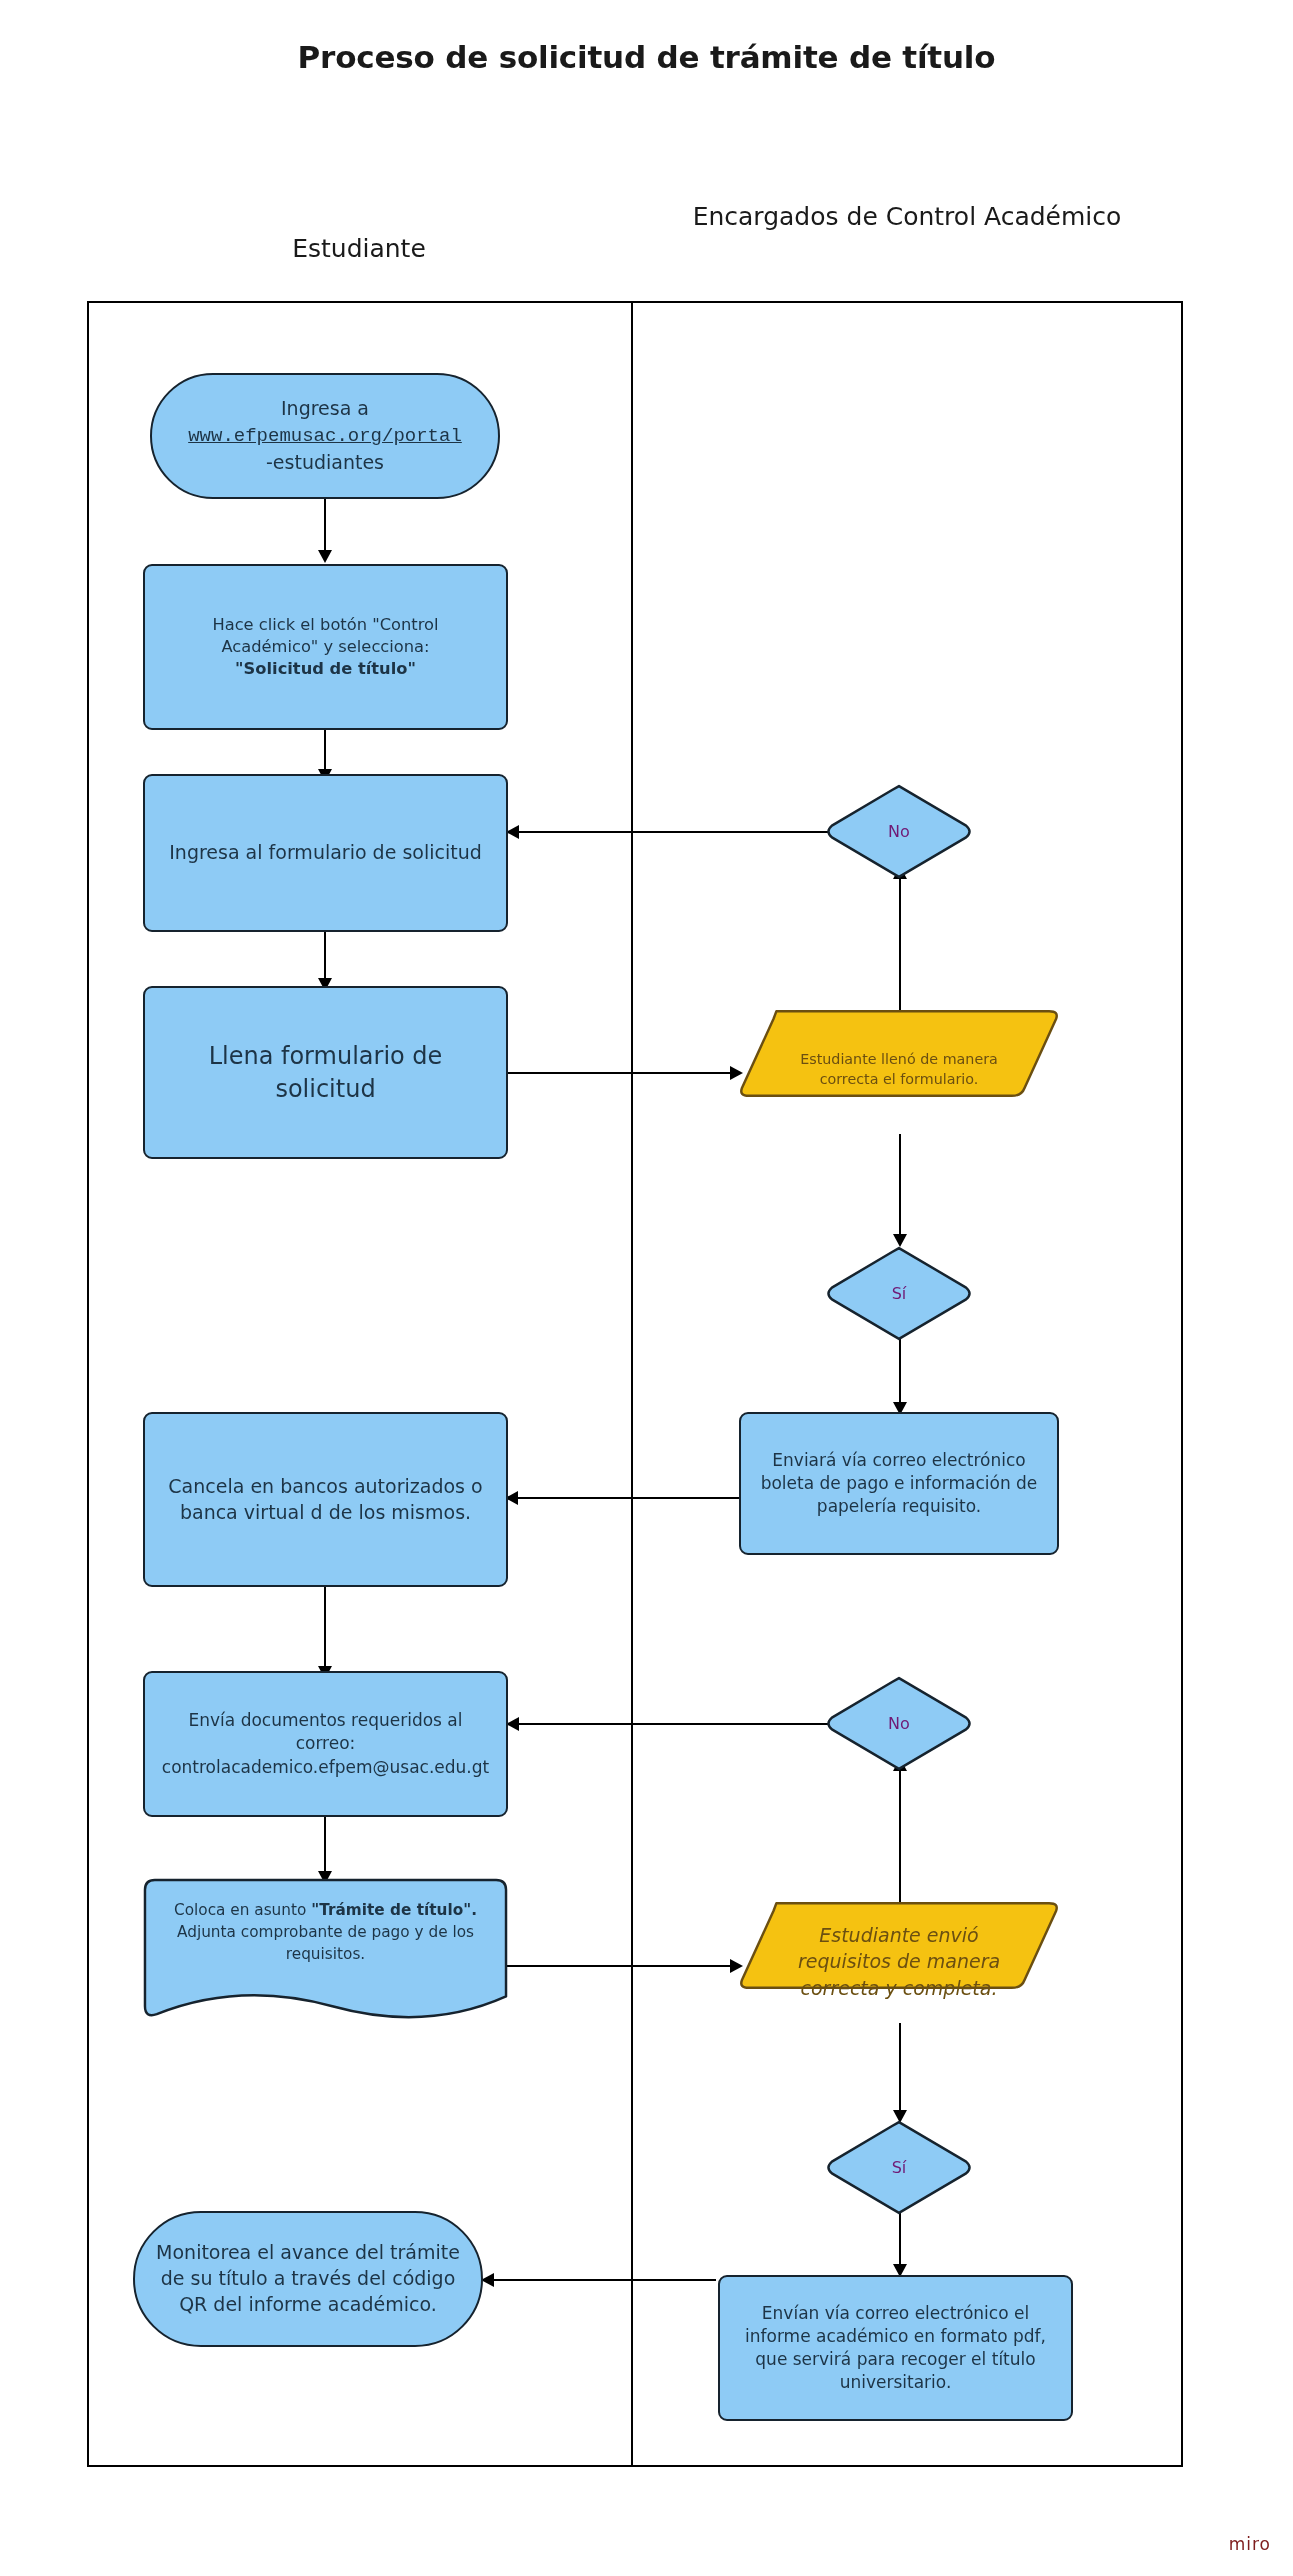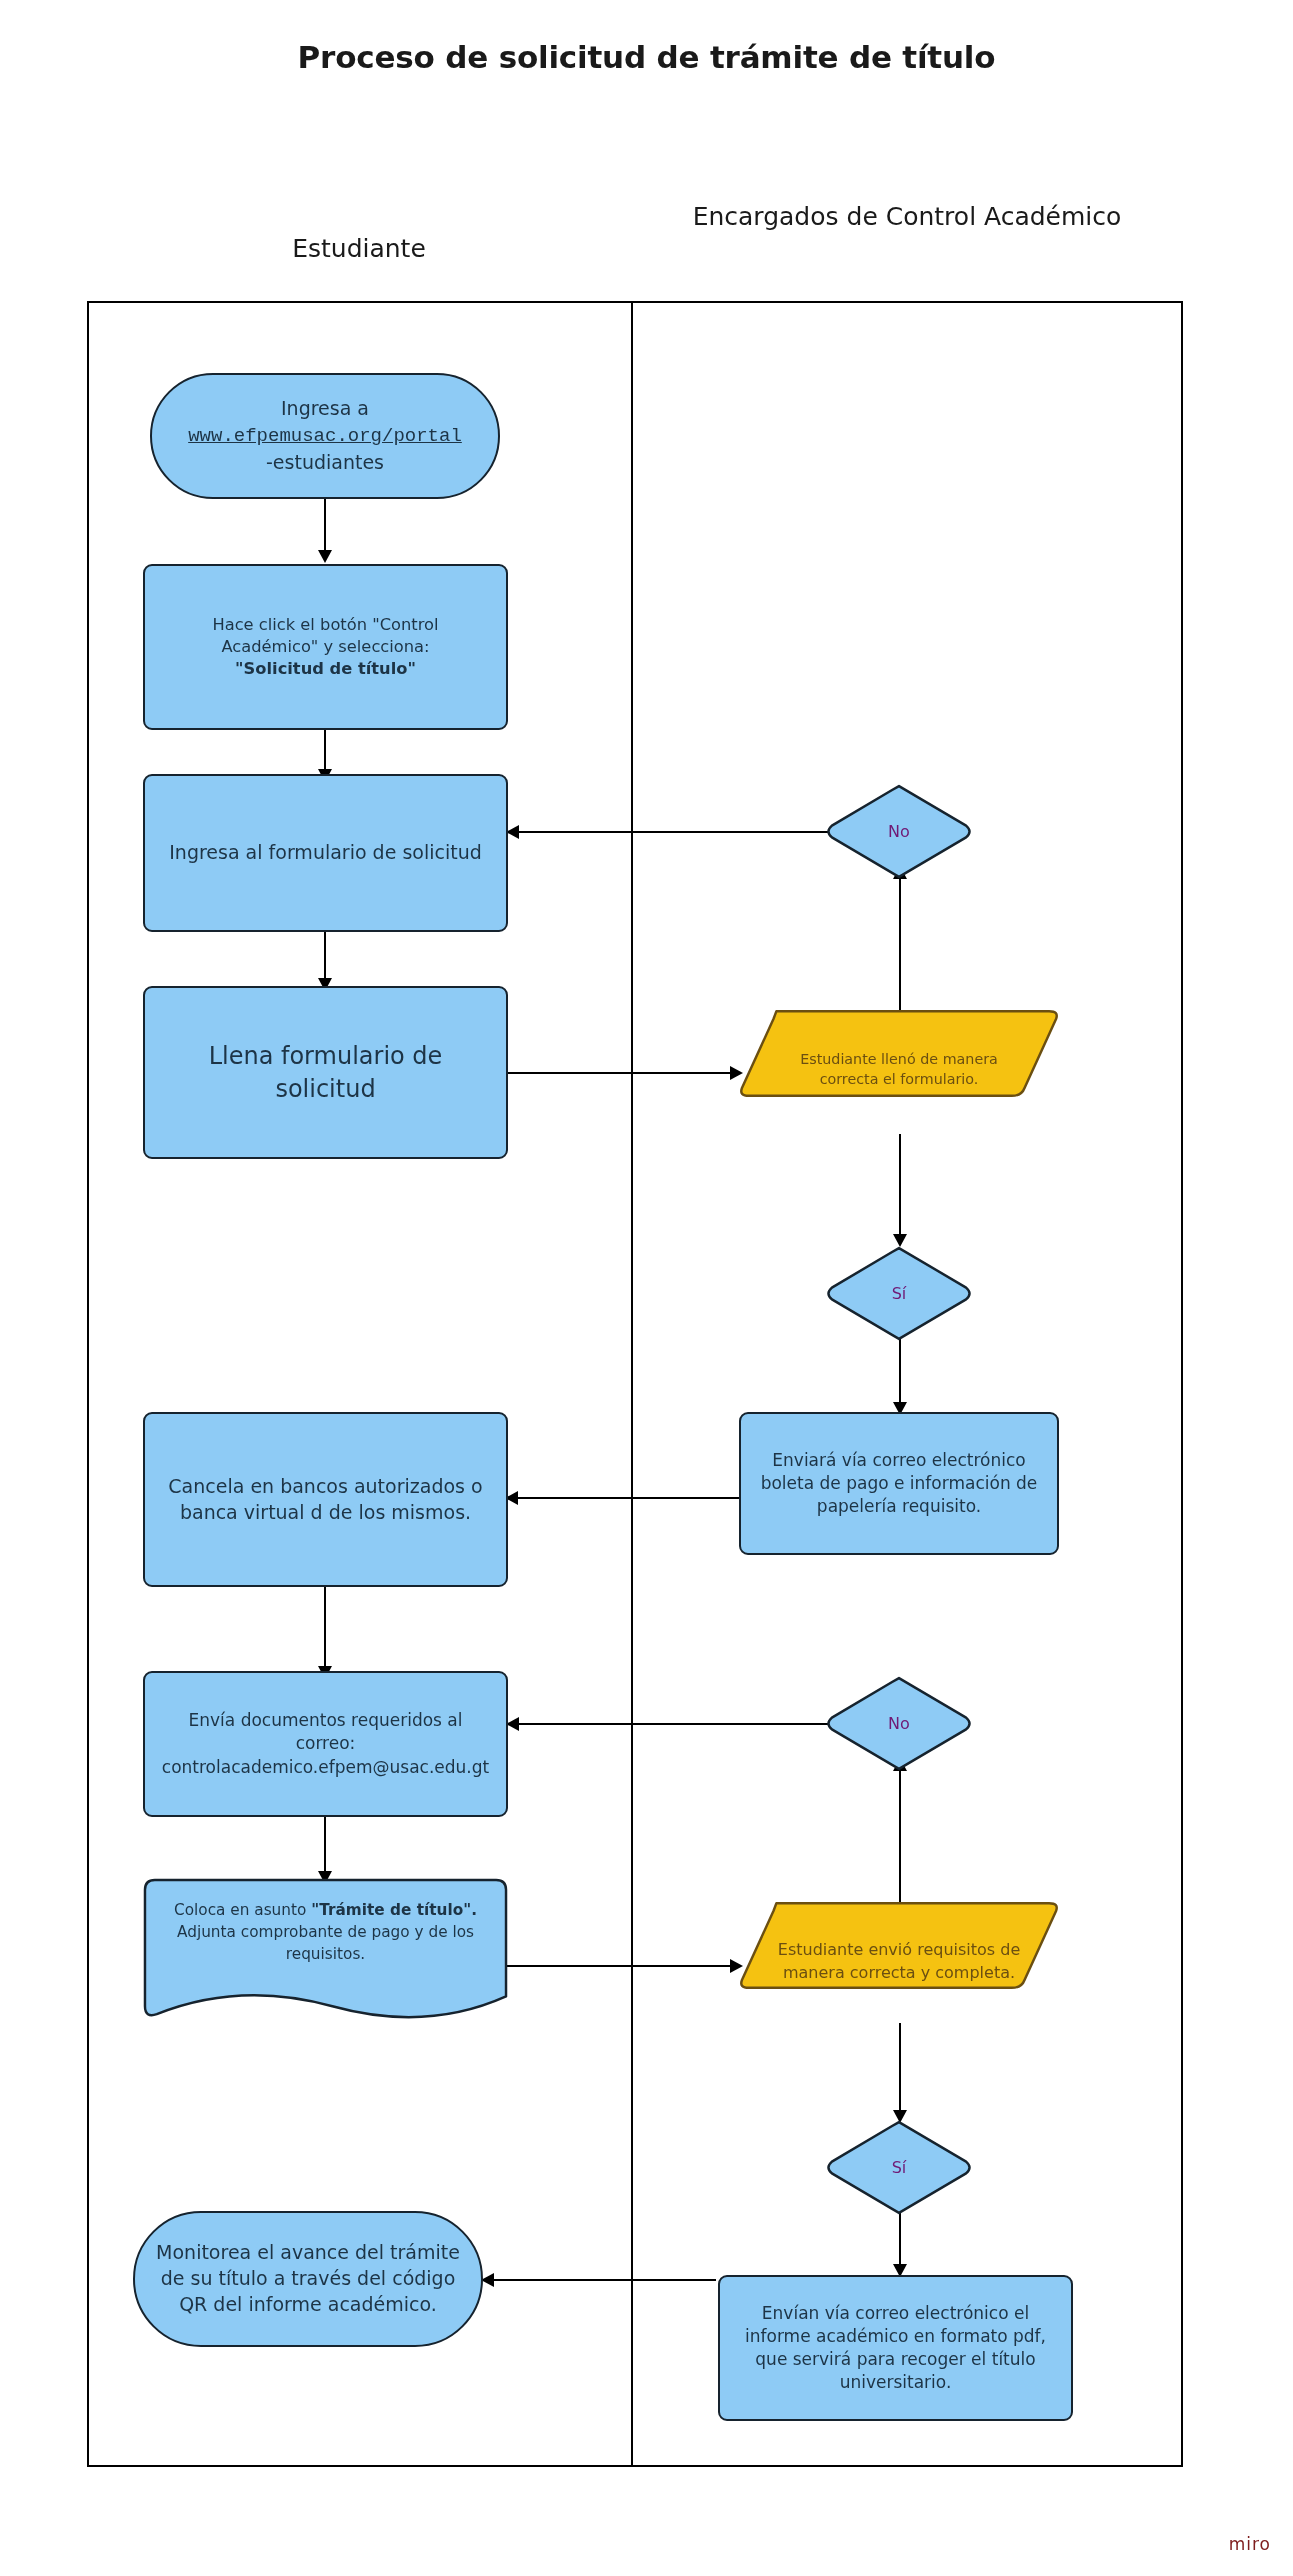--- a/index.html
+++ b/index.html
@@ -290,21 +290,21 @@
   <svg width="148" height="99" viewBox="0 0 150 100">
     <path d="M 75 4 L 143 44 Q 150 50 143 56 L 75 96 Q 75 96 68 92 L 7 56 Q 0 50 7 44 L 68 8 Z" fill="#8ecbf5" stroke="#16232e" stroke-width="2.5" stroke-linejoin="round"></path>
   </svg>
   <span class="dlabel">No</span>
 </div>
 
 <div class="shape-data-wrap" style="left:739px; top:1901px; width:320px; height:89px;">
   <svg width="320" height="89" viewBox="0 0 325 90">
     <path d="M 38 2 L 315 2 Q 325 2 322 10 L 290 80 Q 287 88 277 88 L 10 88 Q 0 88 3 80 L 35 10 Q 38 2 38 2 Z" fill="#F5C211" stroke="#6b4f11" stroke-width="2.5" stroke-linejoin="round"></path>
   </svg>
-  <div class="dtxt" style="font-size:16px;">
+  <div class="dtxt" style="font-size:19px;font-style:italic;">
     <span>Estudiante envió requisitos de manera correcta y completa.</span>
   </div>
 </div>
 
 <div class="shape-decision-wrap" style="left:825px; top:2118px; width:148px; height:99px;">
   <svg width="148" height="99" viewBox="0 0 150 100">
     <path d="M 75 4 L 143 44 Q 150 50 143 56 L 75 96 Q 75 96 68 92 L 7 56 Q 0 50 7 44 L 68 8 Z" fill="#8ecbf5" stroke="#16232e" stroke-width="2.5" stroke-linejoin="round"></path>
   </svg>
   <span class="dlabel">Sí</span>
 </div>

